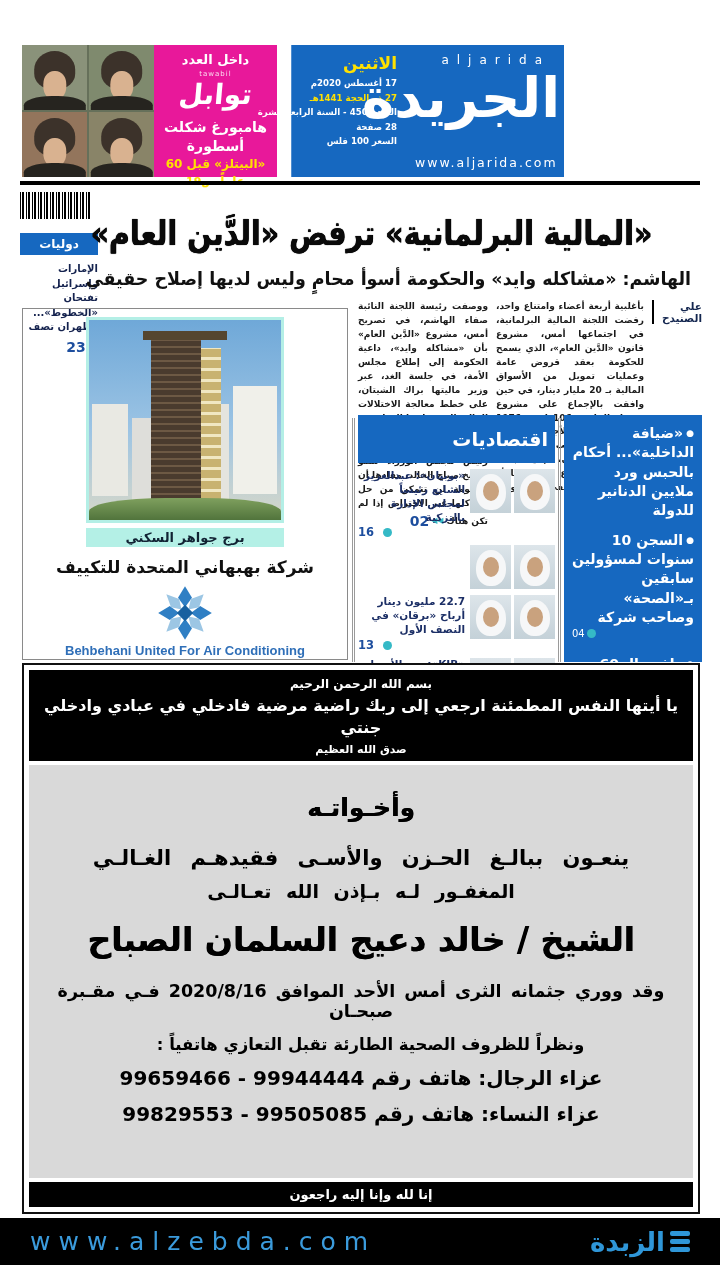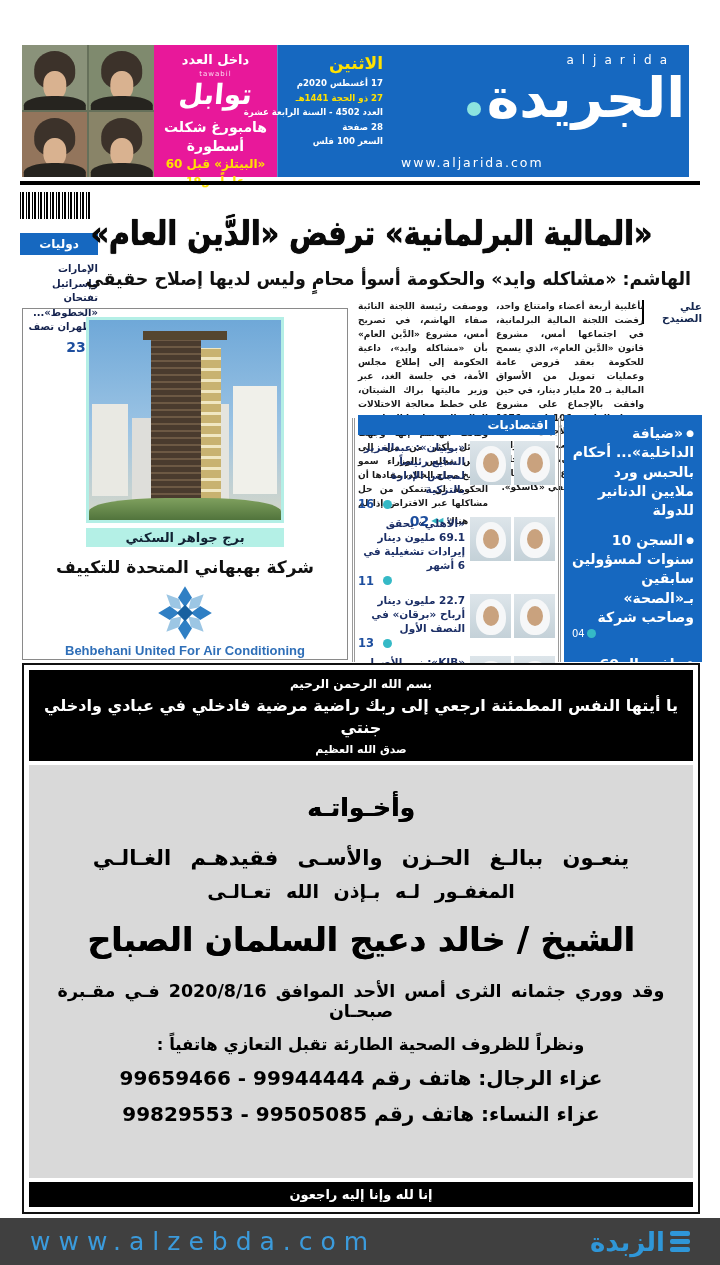--- a/index.html
+++ b/index.html
@@ -1,19 +1,19 @@
 <!DOCTYPE html>
 <html><head>
 <meta charset="utf-8">
 <style>
   html,body{margin:0;padding:0;background:#e9e9e9;}
   .page{position:relative;width:720px;height:1265px;background:#fff;margin:0 auto;
         font-family:"DejaVu Sans",sans-serif;overflow:hidden;}
   
-  .masthead{position:absolute;left:22px;top:45px;width:667px;height:132px;display:flex;}
+  .masthead{position:absolute;left:22px;top:45px;width:542px;height:132px;display:flex;gap:14px;}
   .promo{width:255px;height:132px;background:#e8189a;display:flex;flex-shrink:0;}
   .b-photo{width:132px;height:132px;display:grid;grid-template-columns:1fr 1fr;grid-template-rows:1fr 1fr;
            gap:2px;background:#66705a;padding:0;box-sizing:border-box;flex-shrink:0;}
   .b-cell{position:relative;overflow:hidden;}
   .b-c1{background:#8a927a;} .b-c2{background:#7f8a6e;} .b-c3{background:#93755c;} .b-c4{background:#898468;}
   .b-hair{position:absolute;top:9%;left:50%;transform:translateX(-50%);width:64%;height:58%;
           background:#3c322a;border-radius:50% 50% 42% 42%;}
   .b-face{position:absolute;top:40%;left:50%;transform:translateX(-50%);width:36%;height:44%;
           background:#d9b290;border-radius:46%;}
   .b-suit{position:absolute;bottom:-10%;left:50%;transform:translateX(-50%);width:96%;height:32%;
@@ -53,30 +53,30 @@
   .headblock{position:absolute;left:102px;top:208px;width:598px;text-align:center;direction:rtl;}
   .h1{font-size:34px;font-weight:bold;color:#0a0a0a;white-space:nowrap;transform:scaleX(.84);
       transform-origin:center;text-shadow:0 0 1px #000,.6px 0 #000;line-height:1.5;}
   .h2{margin-top:9px;font-size:18px;font-weight:bold;color:#111;white-space:nowrap;transform:scaleX(.97);
       transform-origin:center;}
   
   .bodyblock{position:absolute;left:356px;top:300px;width:346px;height:114px;display:flex;
              direction:rtl;gap:8px;}
   .byline{width:50px;flex-shrink:0;font-size:10.5px;font-weight:bold;color:#13264f;direction:rtl;
           text-align:right;}
-  .byline span{display:inline-block;border-left:2px solid #000;padding-left:18px;text-align:right;}
+  .byline span{display:inline-block;border-left:2px solid #000;padding-left:8px;text-align:right;}
   .bcol{font-size:9px;font-weight:bold;color:#1a1a1a;text-align:justify;line-height:1.55;direction:rtl;}
   .bcol1{width:148px;} .bcol2{width:130px;}
   .bcol p{margin:0 0 2px;}
   
   .vrule{position:absolute;width:0;border-left:3px double #9a9a9a;}
   
   .econ{position:absolute;left:358px;top:415px;width:197px;}
-  .econ-head{background:#1668c0;color:#fff;font-size:12px;font-weight:bold;direction:rtl;
-             padding:3px 7px;}
+  .econ-head{background:#1668c0;color:#fff;font-size:19px;font-weight:bold;direction:rtl;
+             padding:13px 7px;}
   .econ-item{display:flex;direction:rtl;gap:5px;margin-top:6px;align-items:flex-start;}
   .ph2{display:flex;gap:3px;flex-shrink:0;}
   .headshot{width:41px;height:44px;background:linear-gradient(#dde5ea,#c4d1d8);position:relative;overflow:hidden;}
   .hs-ghutra{position:absolute;left:50%;top:5px;transform:translateX(-50%);width:30px;height:36px;
              background:#f6f7f8;border-radius:50% 50% 45% 45%;}
   .hs-face{position:absolute;left:50%;top:12px;transform:translateX(-50%);width:16px;height:20px;
            background:#c9a27e;border-radius:50%;}
   .cityscape{width:85px;height:44px;flex-shrink:0;
      background:linear-gradient(180deg,#9fc3dd 0 34%,#d9c49b 34% 58%,#b09878 58% 82%,#7e7258 100%);
      box-shadow:inset 0 0 0 1px #b9b9b9;}
@@ -128,21 +128,21 @@
   .ob-fam2{font-size:25px;font-weight:bold;margin-top:12px;text-shadow:.4px 0 #000;}
   .ob-mourn1{font-size:21px;font-weight:bold;margin-top:24px;word-spacing:12px;white-space:nowrap;}
   .ob-mourn2{font-size:19px;font-weight:bold;margin-top:10px;word-spacing:8px;}
   .ob-name{font-size:33px;font-weight:bold;margin-top:18px;white-space:nowrap;text-shadow:.5px 0 #000;}
   .ob-burial{font-size:17.5px;font-weight:bold;margin-top:22px;word-spacing:3px;}
   .ob-note{font-size:16.5px;font-weight:bold;margin-top:14px;margin-left:19px;}
   .ob-phone{font-size:20px;font-weight:bold;margin-top:12px;}
   .ob-close{background:#000;color:#fff;text-align:center;font-size:13px;font-weight:bold;
             padding:5px 0;margin-top:4px;}
   
-  .footer{position:absolute;left:0;top:1218px;width:720px;height:47px;background:#404040;display:flex;
+  .footer{position:absolute;left:0;top:1218px;width:720px;height:47px;background:#000000;display:flex;
           align-items:center;justify-content:space-between;padding:0 30px;box-sizing:border-box;}
   .f-url{color:#3b9bdc;font-size:25px;letter-spacing:8px;font-family:"DejaVu Sans",sans-serif;}
   .f-brand{display:flex;align-items:center;gap:5px;direction:ltr;}
   .f-brand-txt{color:#2f96d8;font-size:26px;font-weight:bold;direction:rtl;}
   .f-bars{display:flex;flex-direction:column;gap:3px;}
   .f-bars i{display:block;width:20px;height:5px;background:#2f96d8;border-radius:2px;}
 </style>
 </head>
 <body>
 
@@ -292,27 +292,20 @@
       <div class="ph2">
         <div class="headshot">
             <div class="hs-ghutra"></div>
             <div class="hs-face"></div>
           </div>
         <div class="headshot">
             <div class="hs-ghutra"></div>
             <div class="hs-face"></div>
           </div>
       </div>
-      <div class="econ-txt">
-        <div class="econ-t">«الأهلي» يحقق 69.1 مليون دينار إيرادات تشغيلية في 6 أشهر</div>
-        <div class="pr">
-            <span class="num">11</span>
-            <span class="disc"></span>
-          </div>
-      </div>
     </div>
 
     <div class="econ-item">
       <div class="ph2">
         <div class="headshot">
             <div class="hs-ghutra"></div>
             <div class="hs-face"></div>
           </div>
         <div class="headshot">
             <div class="hs-ghutra"></div>

